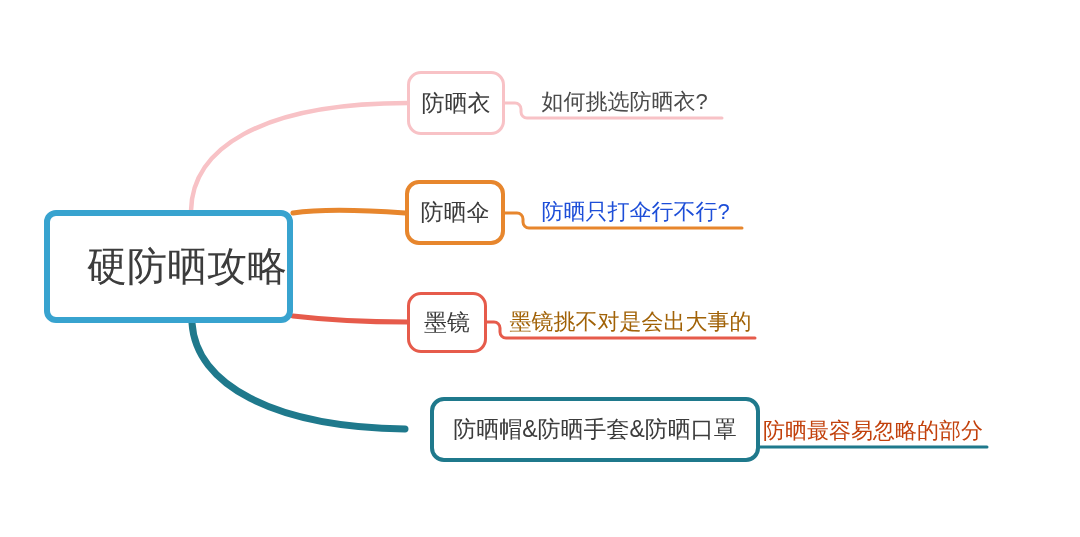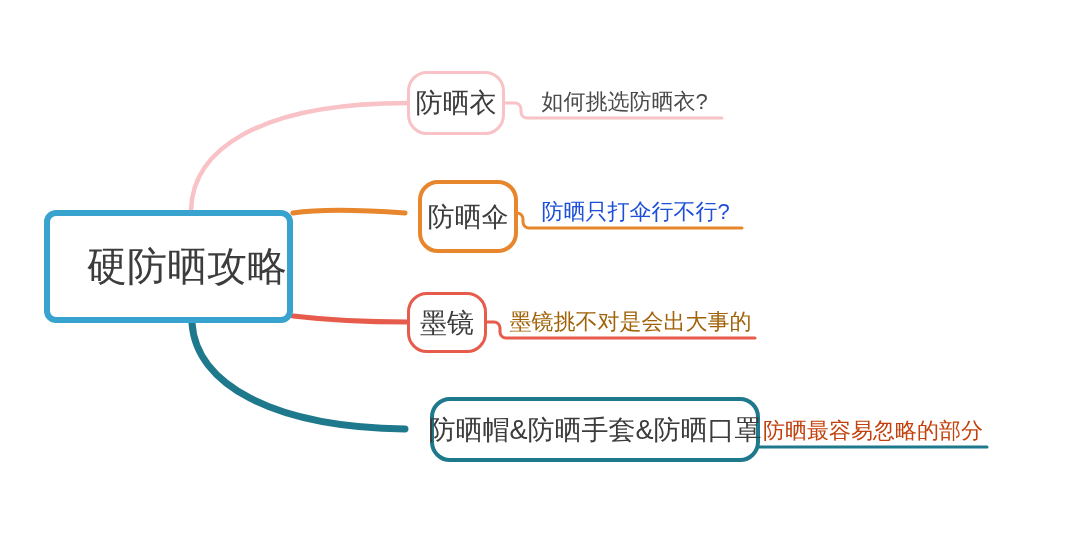--- a/index.html
+++ b/index.html
@@ -34,26 +34,26 @@
 
   .root-node {
     left: 44px; top: 210px;
     width: 249px; height: 113px;
     border: 6px solid #38a3cf;
     border-radius: 12px;
     font-size: 40px;
   }
 
   .topic-node {
-    border-radius: 20px;
-    font-size: 27px;
+    border-radius: 14px;
+    font-size: 23px;
   }
 
   .topic-1 { left: 407px; top: 71px;  width: 98px;  height: 64px; border: 3px solid #f8c2c6; }
-  .topic-2 { left: 418px; top: 180px; width: 100px; height: 73px; border: 4px solid #e7862d; }
+  .topic-2 { left: 405px; top: 180px; width: 100px; height: 65px; border: 4px solid #e7862d; }
   .topic-3 { left: 407px; top: 292px; width: 80px;  height: 61px; border: 3px solid #e65b4b; }
   .topic-4 { left: 405px; top: 397px; width: 330px; height: 65px; border: 4px solid #1f798c; margin-left: 25px; }
 
   .note {
     position: absolute;
     height: 26px;
     line-height: 26px;
     text-align: center;
     font-size: 22px;
     color: #4a4a4a;

